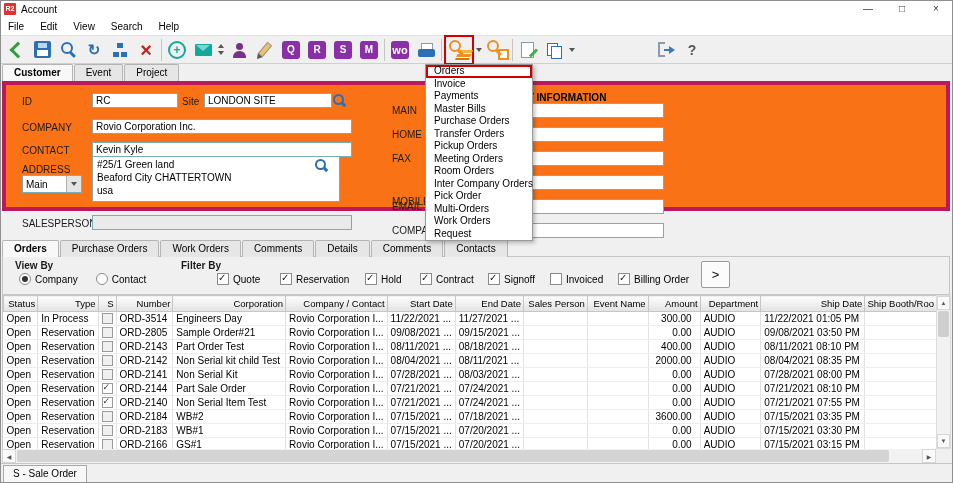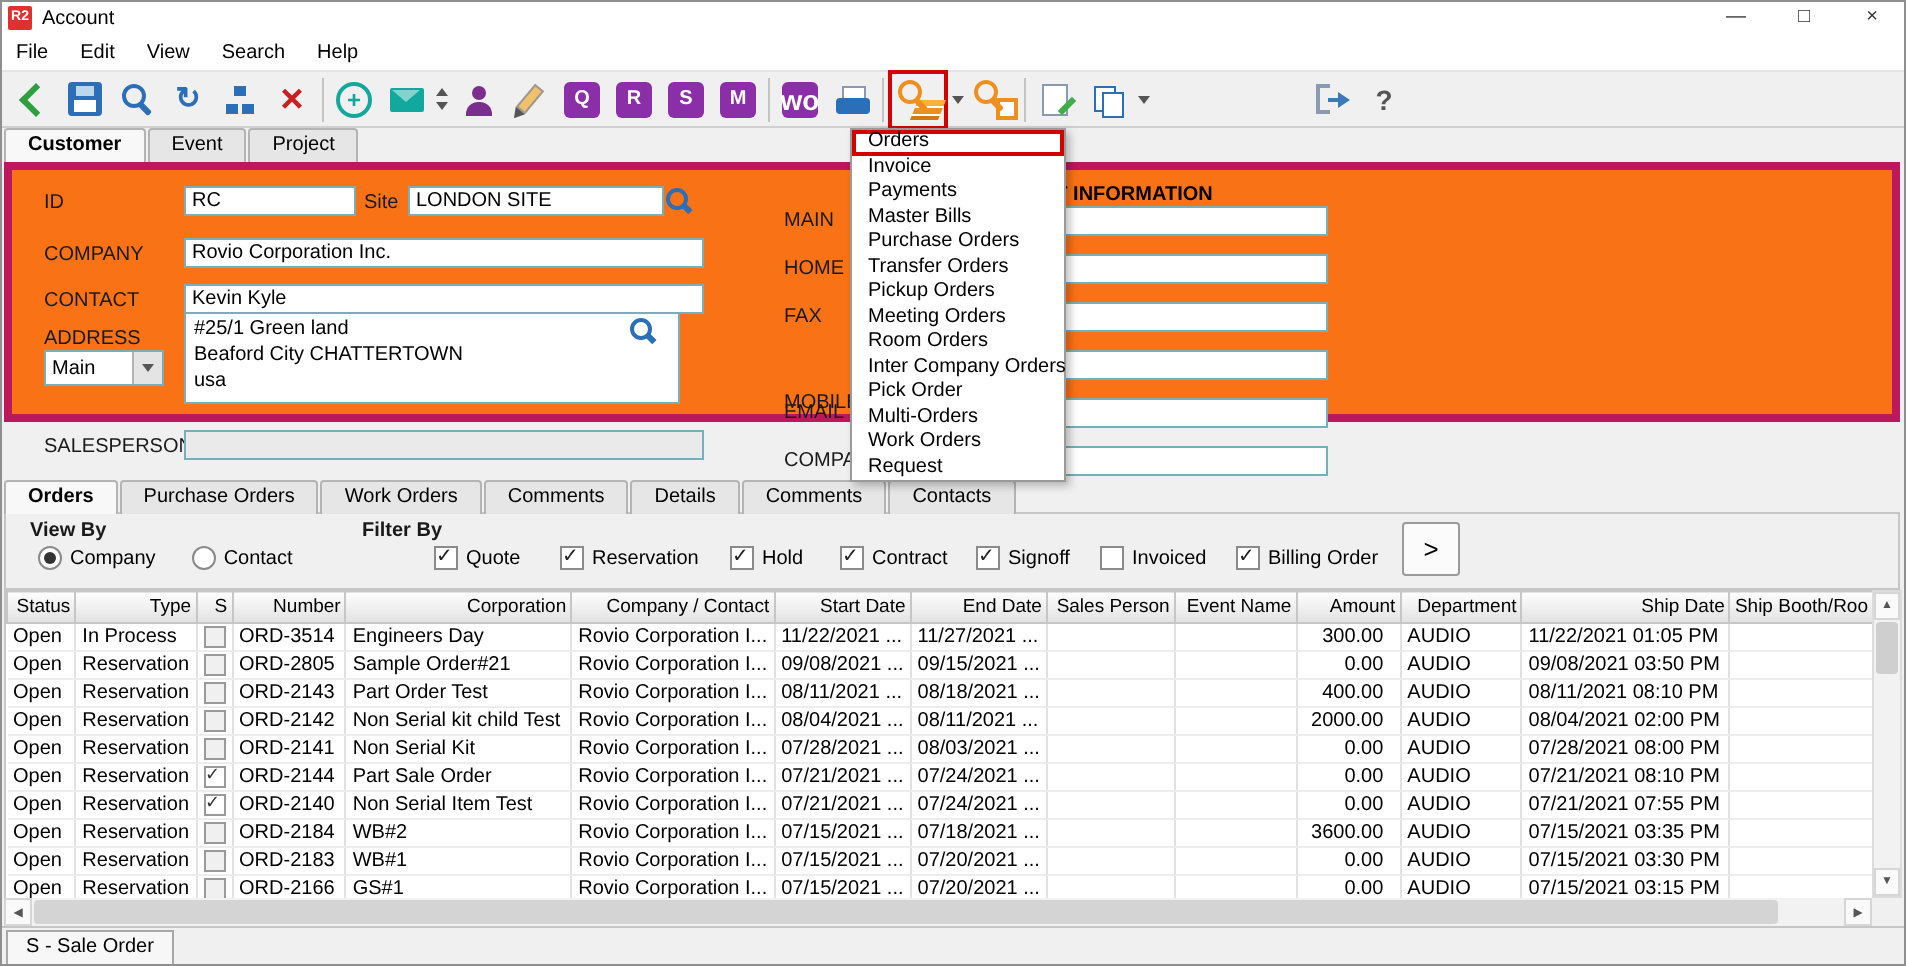--- a/index.html
+++ b/index.html
@@ -195,21 +195,21 @@
       <span class="badge">R</span>
     </div>
   <div class="tbtn">
       <span class="badge">S</span>
     </div>
   <div class="tbtn">
       <span class="badge">M</span>
     </div>
   <div class="sep"></div>
   <div class="tbtn">
-      <span class="badge" style="font-size:14px">wo</span>
+      <span class="badge" style="font-size:11px">wo</span>
     </div>
   <div class="tbtn">
       <span class="ic-printer"></span>
     </div>
   <div class="sep"></div>
   <div class="annot">
     <div class="tbtn">
       <span class="ic-find">
         <span class="layers"></span>
         <span class="mag">
@@ -458,21 +458,21 @@
           <td style="text-align: center;"><span class="cb"></span></td>
           <td>ORD-2142</td>
           <td>Non Serial kit child Test</td>
           <td>Rovio Corporation I...</td>
           <td>08/04/2021 ...</td>
           <td>08/11/2021 ...</td>
           <td></td>
           <td></td>
           <td class="amt">2000.00</td>
           <td>AUDIO</td>
-          <td>08/04/2021 02:00 PM</td>
+          <td>08/04/2021 08:35 PM</td>
           <td></td>
         </tr>
         <tr>
           <td>Open</td>
           <td>Reservation</td>
           <td style="text-align: center;"><span class="cb"></span></td>
           <td>ORD-2141</td>
           <td>Non Serial Kit</td>
           <td>Rovio Corporation I...</td>
           <td>07/28/2021 ...</td>

